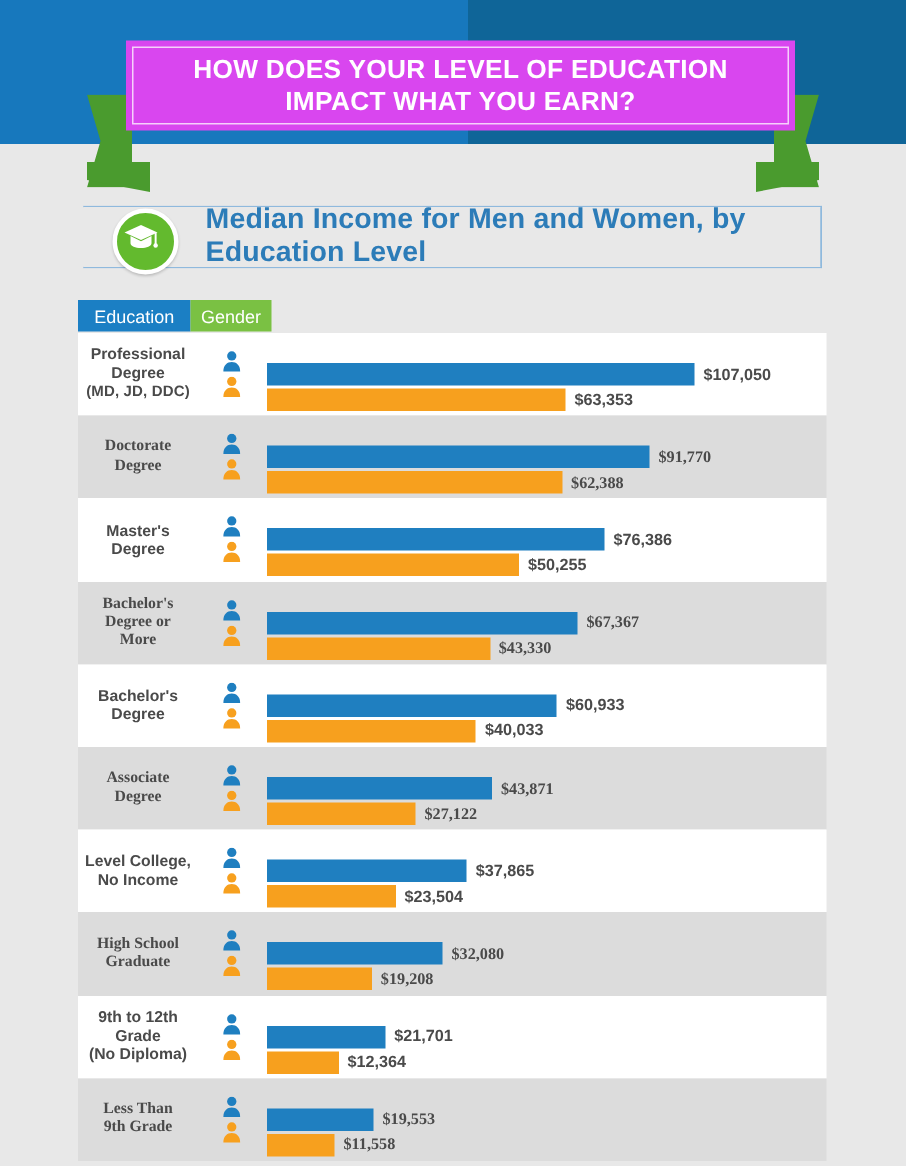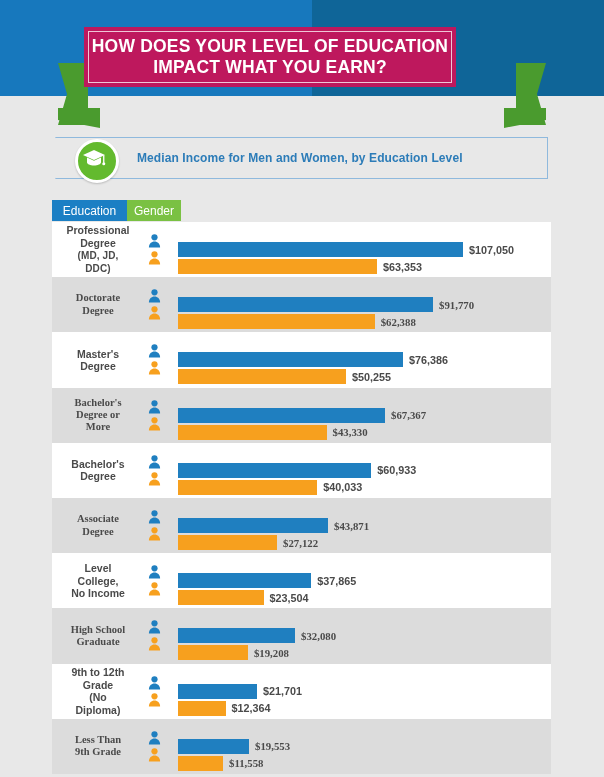--- a/index.html
+++ b/index.html
@@ -18,53 +18,53 @@
   
   #title-ribbon{position:absolute;left:0;top:25px;width:604px;height:85px;}
   .ribbon-tail{position:absolute;top:38px;width:30px;height:62px;background:#4a9b2e;}
   .ribbon-tail.l{left:58px;
      clip-path:polygon(0 0,100% 0,100% 100%,0 100%,30% 50%);}
   .ribbon-tail.r{left:516px;
      clip-path:polygon(0 0,100% 0,70% 50%,100% 100%,0 100%);}
   .ribbon-notch{position:absolute;top:83px;height:20px;background:#4a9b2e;}
   .ribbon-notch.l{left:58px;width:42px;clip-path:polygon(0 0,100% 0,100% 100%,0 60%);}
   .ribbon-notch.r{left:504px;width:42px;clip-path:polygon(0 0,100% 0,100% 60%,0 100%);}
-  #title-band{position:absolute;left:84px;top:2px;width:372px;height:60px;background:#be185d;}
+  #title-band{position:absolute;left:84px;top:2px;width:446px;height:60px;background:#d946ef;}
   #title-inner{position:absolute;left:4px;top:4px;right:4px;bottom:4px;
      border:1px solid rgba(255,255,255,.75);
      display:flex;flex-direction:column;align-items:center;justify-content:center;}
   #title-inner div{color:#ffffff;font-weight:bold;font-size:17.5px;line-height:21px;
      letter-spacing:.2px;text-align:center;white-space:nowrap;}
 
   
   #subtitle-banner{position:absolute;left:55px;top:137px;width:493px;height:42px;}
   #subtitle-shape{position:absolute;inset:0;border:1px solid #8fb9dd;background:transparent;
      clip-path:polygon(0 0,100% 0,100% 100%,0 100%,3.2% 50%);}
   #subtitle-shape2{position:absolute;inset:0;border:1px solid #8fb9dd;border-left:none;background:transparent;
      clip-path:polygon(96.8% 50%,100% 0,100% 100%);}
   #cap-circle{position:absolute;left:20px;top:2px;width:38px;height:38px;border-radius:50%;
      background:#63ba2e;border:3px solid #ffffff;box-shadow:0 1px 2px rgba(0,0,0,.2);}
   #cap-icon{position:absolute;left:20px;top:2px;width:38px;height:38px;
      display:flex;align-items:center;justify-content:center;}
   #subtitle-text{position:absolute;left:82px;top:0;height:42px;display:flex;align-items:center;}
-  #subtitle-text span{color:#2c7cb8;font-size:12px;font-weight:bold;letter-spacing:.1px;}
+  #subtitle-text span{color:#2c7cb8;font-size:19px;font-weight:bold;letter-spacing:.1px;}
 
   
   #tabs{position:absolute;left:52px;top:200px;height:21px;display:flex;}
   .tab{height:21px;display:flex;align-items:center;justify-content:center;
       color:#fff;font-size:12px;}
   #tab-education{width:75px;background:#1b7fc4;}
   #tab-gender{width:54px;background:#7ac143;}
 
   
   #table{position:absolute;left:52px;top:222px;width:499px;}
   .row{position:relative;height:55.2px;display:flex;align-items:center;}
   .row.odd{background:#ffffff;}
   .row.even{background:#dcdcdc;font-family:Liberation Serif, serif;}
-  .row-label{width:78px;padding-left:14px;box-sizing:border-box;text-align:center;
+  .row-label{width:78px;padding-left:2px;box-sizing:border-box;text-align:center;
       color:#4a4a4a;font-size:10.5px;font-weight:bold;line-height:12.4px;}
   .row-label .sub{display:block;font-size:10px;font-weight:bold;letter-spacing:.1px;margin-top:1px;}
   .icons{width:48px;display:flex;flex-direction:column;align-items:center;justify-content:center;gap:3px;}
   .bars{position:relative;flex:1;height:55.2px;}
   .barline{position:absolute;left:0;height:32px;display:flex;align-items:center;}
   .barline.m{top:11.6px;}
   .barline.w{top:28.6px;}
   .bar{height:15px;}
   .bar.m{background:#1f7fc0;}
   .bar.w{background:#f7a01e;}

